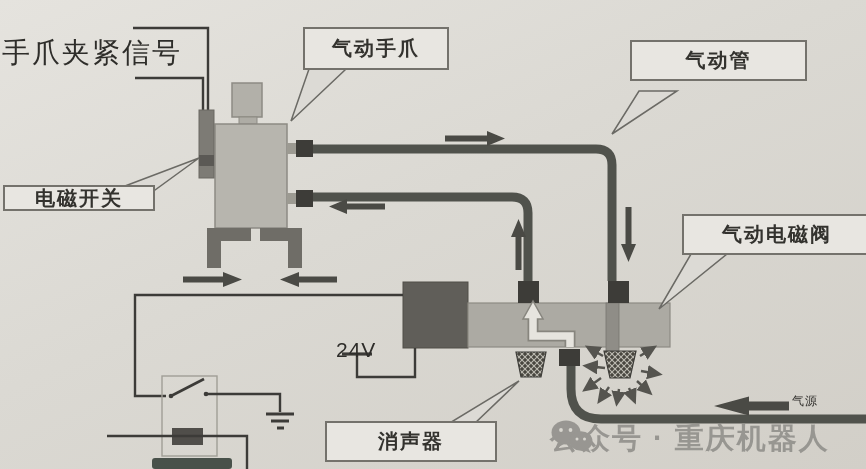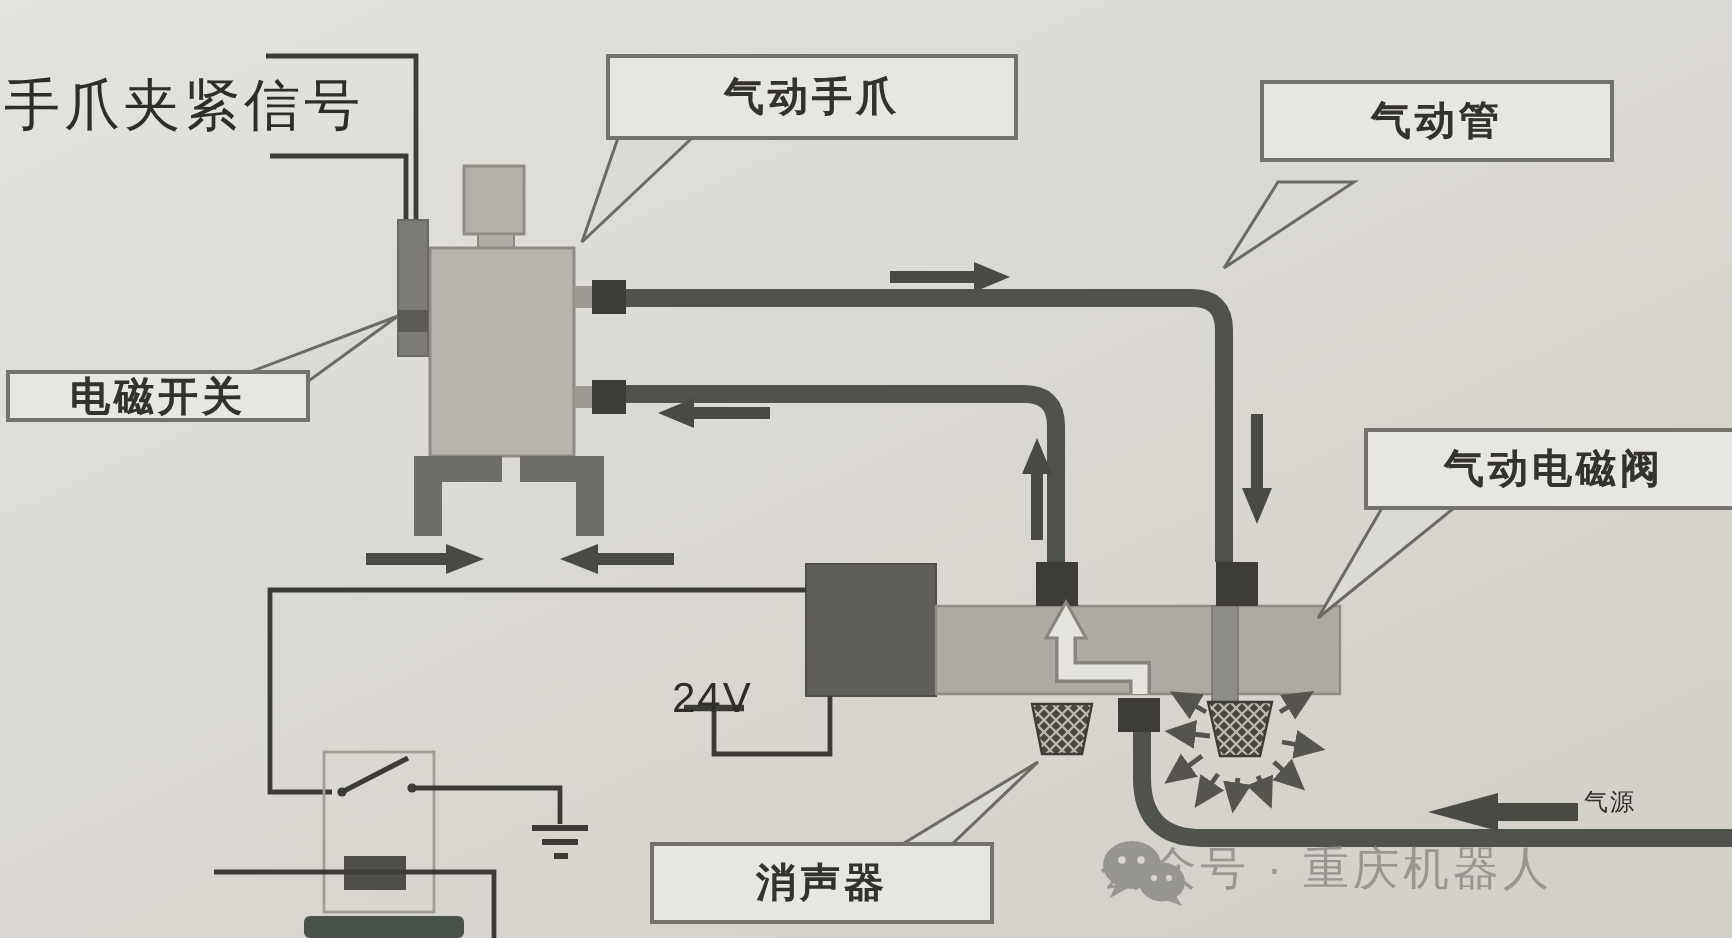--- a/index.html
+++ b/index.html
@@ -17,21 +17,21 @@
   }
   .plain-label{position:absolute;font-weight:400;color:#2e2d2a;z-index:3;}
   #signal-label{left:2px;top:34px;font-size:28px;letter-spacing:2px;}
   #power-label{left:336px;top:338px;font-size:21px;letter-spacing:1px;}
   #airsource-label{left:792px;top:393px;font-size:12px;letter-spacing:1px;}
   #watermark{
     position:absolute;left:550px;top:419px;display:flex;align-items:center;gap:9px;
     z-index:4;opacity:0.78;
   }
   #watermark .wm-text{
-    font-size:23px;color:#878682;letter-spacing:2px;white-space:nowrap;font-weight:400;
+    font-size:29px;color:#878682;letter-spacing:2px;white-space:nowrap;font-weight:700;
   }
 </style>
 </head>
 <body>
 
 <div id="stage">
 
   <svg width="866" height="469" viewBox="0 0 866 469">
     <defs>
       <pattern id="mesh" width="6" height="6" patternUnits="userSpaceOnUse">
@@ -129,21 +129,21 @@
       <polygon points="309,69 346,69 291,121"></polygon>
       <polygon points="639,91 677,91 612,134"></polygon>
       <polygon points="125,186 155,190 199,158"></polygon>
       <polygon points="691,254 727,254 659,309"></polygon>
       <polygon points="448,424 474,424 519,381"></polygon>
     </g>
   </svg>
 
   <div class="plain-label" id="signal-label">手爪夹紧信号</div>
 
-  <div class="callout" style="left:303px;top:27px;width:206px;height:43px;">
+  <div class="callout" style="left:303px;top:27px;width:146px;height:43px;">
     <span>气动手爪</span>
   </div>
 
   <div class="callout" style="left:630px;top:40px;width:177px;height:41px;">
     <span>气动管</span>
   </div>
 
   <div class="callout" style="left:3px;top:185px;width:152px;height:26px;">
     <span>电磁开关</span>
   </div>

